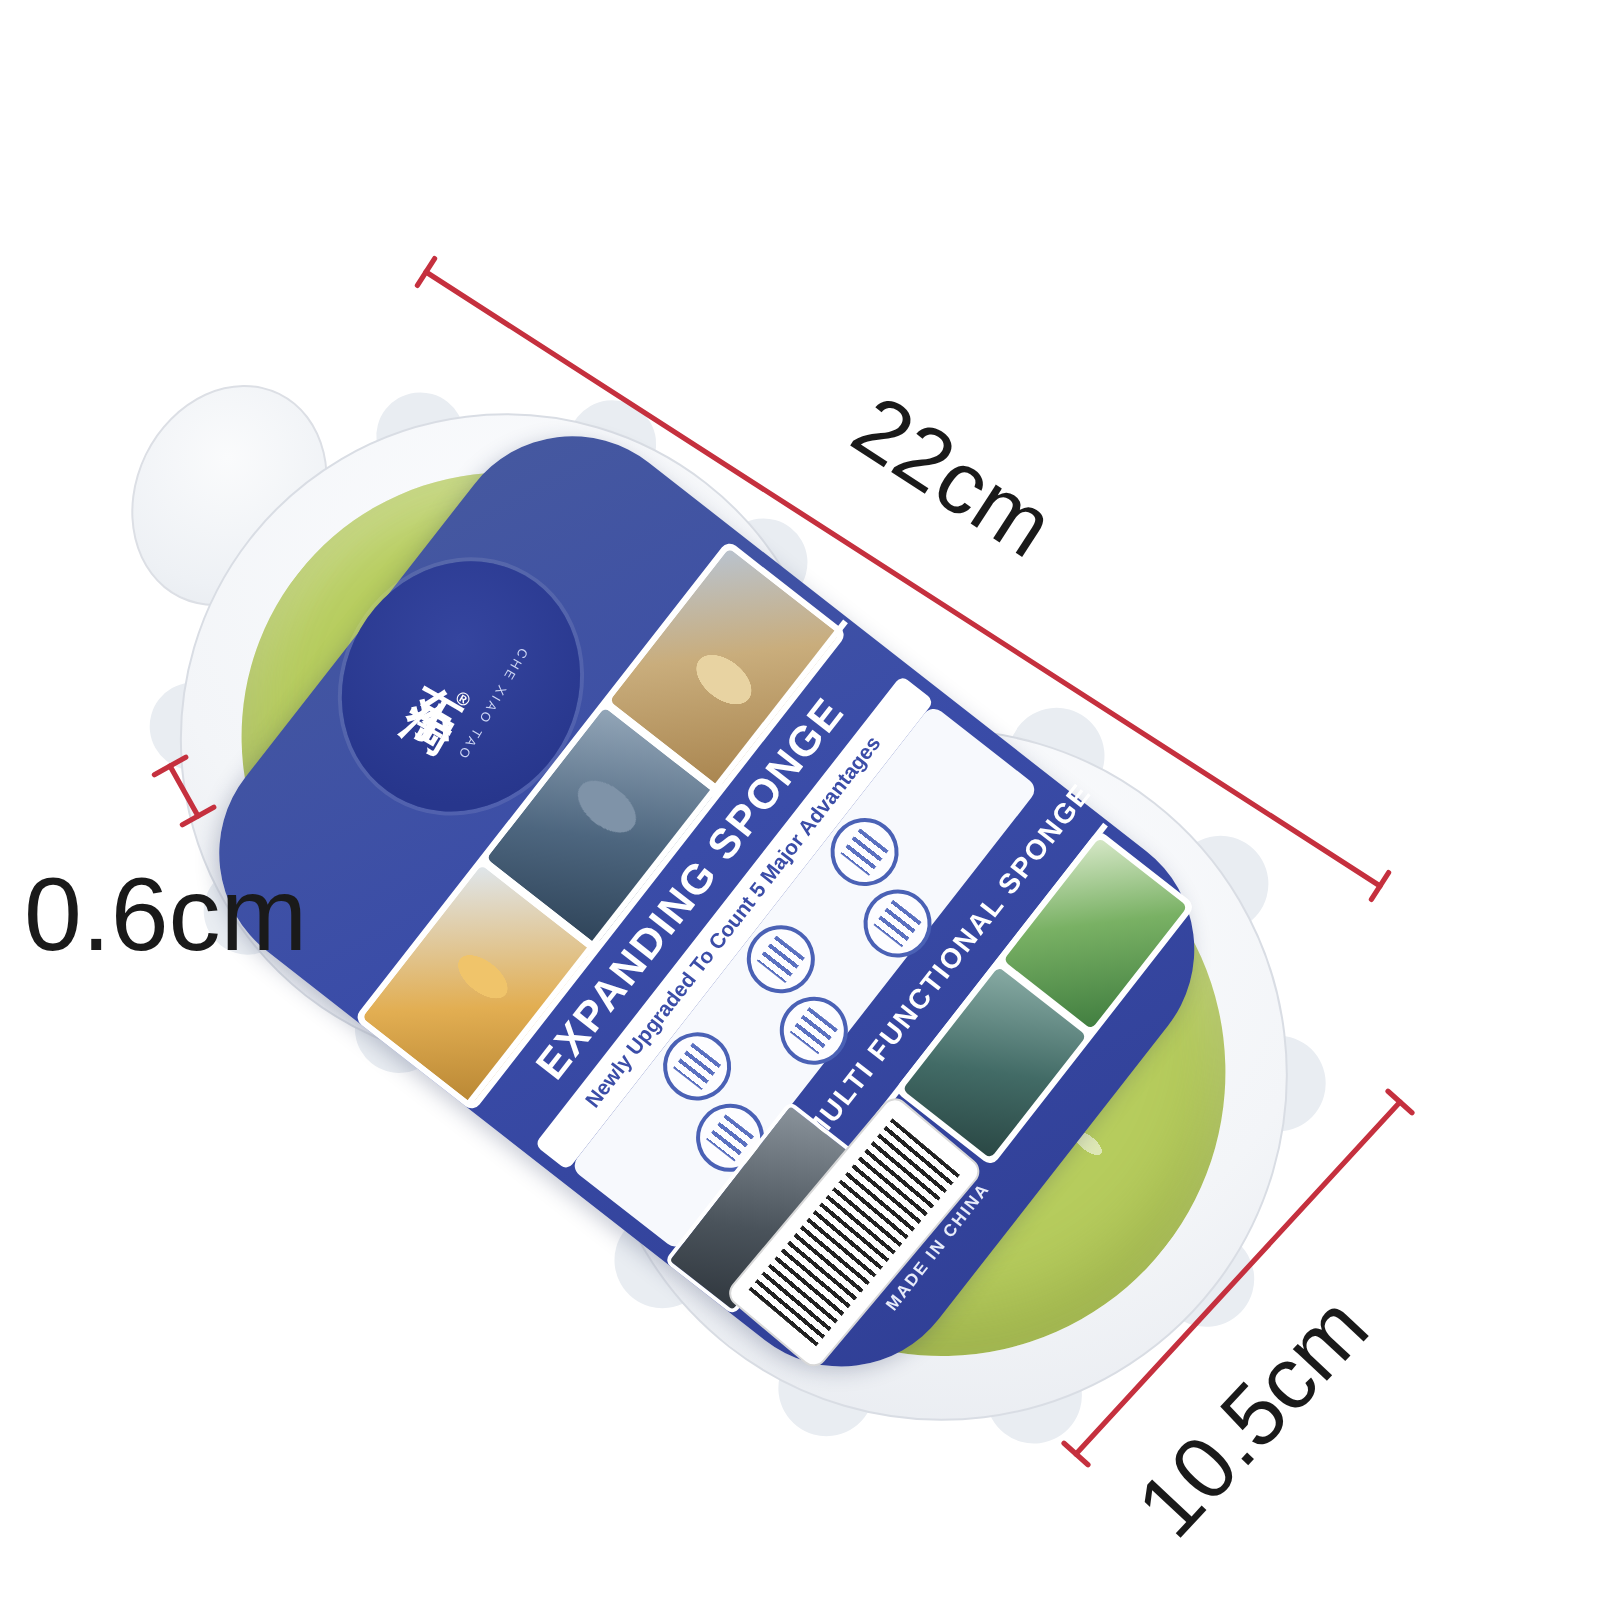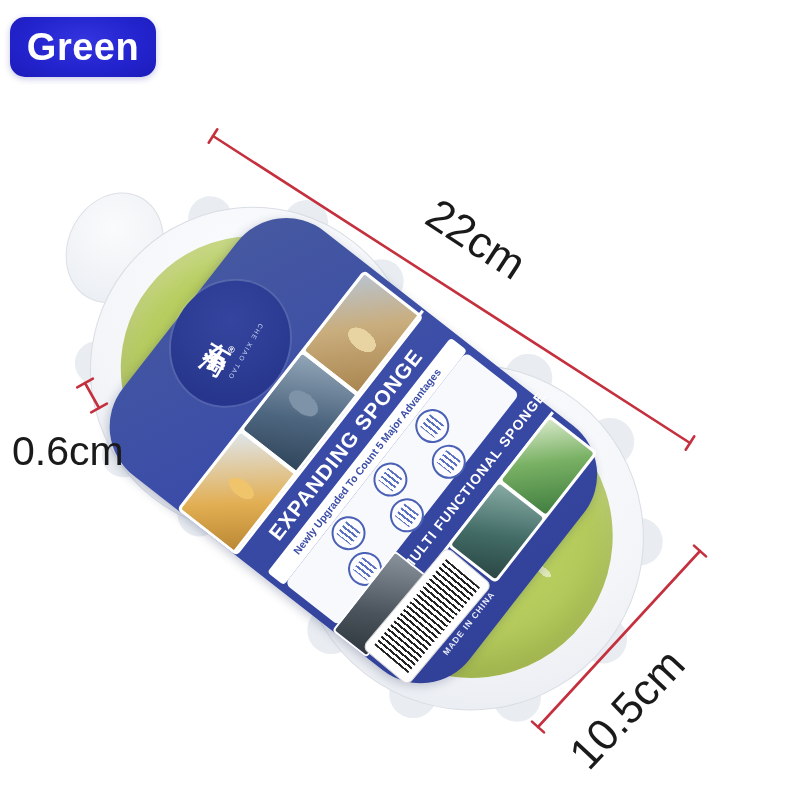--- a/index.html
+++ b/index.html
@@ -11,21 +11,21 @@
            background:radial-gradient(ellipse at 50% 40%, #3535e0 0%, #2424cf 55%, #1b1bba 100%);
            color:#fff; font-size:38px; font-weight:bold; letter-spacing:.5px;
            display:flex; align-items:center; justify-content:center; z-index:6;
            box-shadow:0 2px 6px rgba(30,30,160,.25); }
 
   
   .dims { position:absolute; left:0; top:0; z-index:4; pointer-events:none; }
   .dim-label { position:absolute; color:#1a1a1a; font-size:44px; z-index:4; white-space:nowrap; }
   #dimL { left:406px; top:214px; width:140px; text-align:center; transform:rotate(33deg); }
   #dimW { left:535px; top:684px; width:184px; text-align:center; transform:rotate(-47deg); }
-  #dimT { left:12px; top:428px; width:110px; text-align:center; font-size:41px; }
+  #dimT { left:12px; top:428px; width:110px; text-align:center; font-size:52px; }
 
   
   .product { position:absolute; left:20px; top:270px; width:700px; height:400px;
              transform:rotate(38deg); transform-origin:350px 200px; z-index:1; }
 
   
   .scal { position:absolute; border-radius:50%; background:#e9edf2; }
   #scalL { left:173px; top:170px; width:44px; height:44px;
     box-shadow:156px 0 0 0 #e9edf2,126px 92px 0 0 #e9edf2,48px 148px 0 0 #e9edf2,
                -48px 148px 0 0 #e9edf2,-126px 92px 0 0 #e9edf2,-156px 0 0 0 #e9edf2,
@@ -119,23 +119,20 @@
           box-shadow:0 0 0 2px rgba(255,255,255,.10); transform:rotate(-8deg); }
   .logo-cn { writing-mode:vertical-rl; color:#fff; font-size:24px; letter-spacing:5px; font-weight:bold; }
   .logo-cn sup { font-size:9px; }
   .logo-en { writing-mode:vertical-rl; color:#ccd5f4; font-size:6.5px; letter-spacing:1.5px; }
 </style>
 </head>
 <body>
 
 <div class="stage">
 
-  <div class="badge">
-    <span>Green</span>
-  </div>
 
   <svg class="dims" width="800" height="800" viewBox="0 0 800 800">
     <g stroke="#c5303e" stroke-width="2.6" stroke-linecap="round">
       <line x1="213" y1="136" x2="690" y2="443"></line>
       <line x1="217.3" y1="129.3" x2="208.7" y2="142.7"></line>
       <line x1="694.3" y1="436.3" x2="685.7" y2="449.7"></line>
     </g>
     <g stroke="#c5303e" stroke-width="2.6" stroke-linecap="round">
       <line x1="538" y1="727" x2="700" y2="551"></line>
       <line x1="544" y1="732.4" x2="532" y2="721.6"></line>

